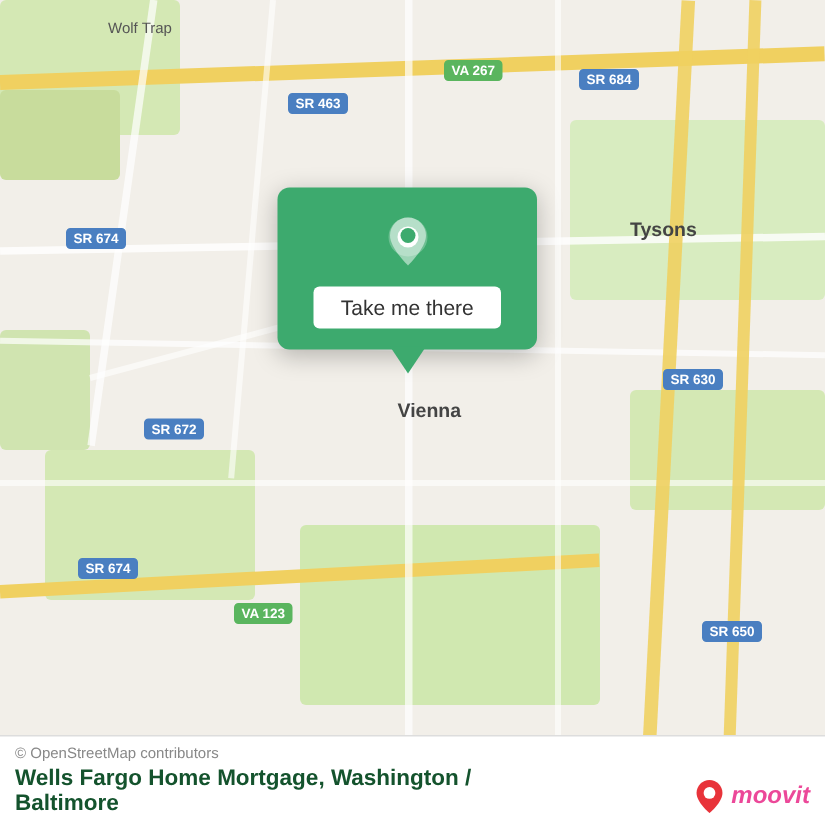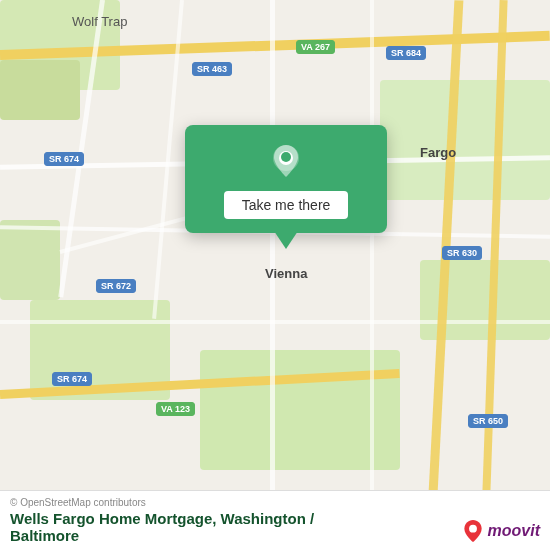--- a/index.html
+++ b/index.html
@@ -33,39 +33,39 @@
       background: #ffffff;
     }
     .road-yellow {
       position: absolute;
       background: #f0d060;
     }
 
     
     .map-label {
       position: absolute;
-      font-size: 13px;
+      font-size: 10px;
       color: #555;
       font-weight: 500;
       white-space: nowrap;
     }
     .map-label-large {
       position: absolute;
       font-size: 13px;
       color: #444;
       font-weight: 600;
       white-space: nowrap;
     }
 
     
     #popup-card {
       position: absolute;
       left: 185px;
       top: 125px;
-      width: 202px;
+      width: 173px;
       background: #3daa6e;
       border-radius: 8px;
       display: flex;
       flex-direction: column;
       align-items: center;
       padding: 18px 16px 14px;
       box-shadow: 0 4px 16px rgba(0,0,0,0.25);
     }
 
     #popup-card::after {
@@ -133,21 +133,21 @@
     }
 
     .moovit-pin {
       width: 22px;
       height: 22px;
     }
 
     .moovit-text {
       font-size: 16px;
       font-weight: 700;
-      color: #701a75;
+      color: #ec4899;
       font-style: italic;
     }
 
     
     .badge {
       position: absolute;
       background: white;
       border: 1.5px solid #aaa;
       border-radius: 3px;
       font-size: 9px;
@@ -191,21 +191,21 @@
   <div class="road" style="left:270px;top:0;width:5px;height:550px;opacity:0.7;"></div>
   <div class="road" style="left:370px;top:0;width:4px;height:550px;opacity:0.6;"></div>
   <div class="road-yellow" style="left:440px;top:0;width:9px;height:550px;transform:rotate(3deg);opacity:0.9;"></div>
   <div class="road-yellow" style="left:490px;top:0;width:8px;height:550px;transform:rotate(2deg);opacity:0.9;"></div>
 
   <div class="road" style="left:100px;top:0;width:5px;height:300px;transform:rotate(8deg);transform-origin:top center;opacity:0.7;"></div>
   <div class="road" style="left:180px;top:0;width:4px;height:320px;transform:rotate(5deg);transform-origin:top center;opacity:0.6;"></div>
   <div class="road" style="left:60px;top:250px;width:300px;height:4px;transform:rotate(-15deg);transform-origin:left center;opacity:0.6;"></div>
 
   <div class="map-label" style="left:72px;top:14px;">Wolf Trap</div>
-  <div class="map-label-large" style="left:420px;top:145px;">Fargo</div>
+  <div class="map-label-large" style="left:420px;top:145px;">Tysons</div>
   <div class="map-label-large" style="left:265px;top:266px;">Vienna</div>
 
   <div class="badge badge-green" style="left:296px;top:40px;">VA 267</div>
   <div class="badge badge-blue" style="left:192px;top:62px;">SR 463</div>
   <div class="badge badge-blue" style="left:386px;top:46px;">SR 684</div>
   <div class="badge badge-blue" style="left:44px;top:152px;">SR 674</div>
   <div class="badge badge-blue" style="left:96px;top:279px;">SR 672</div>
   <div class="badge badge-blue" style="left:52px;top:372px;">SR 674</div>
   <div class="badge badge-green" style="left:120px;top:402px;margin-left:36px;">VA 123</div>
   <div class="badge badge-blue" style="left:442px;top:246px;text-align:center;">SR 630</div>

